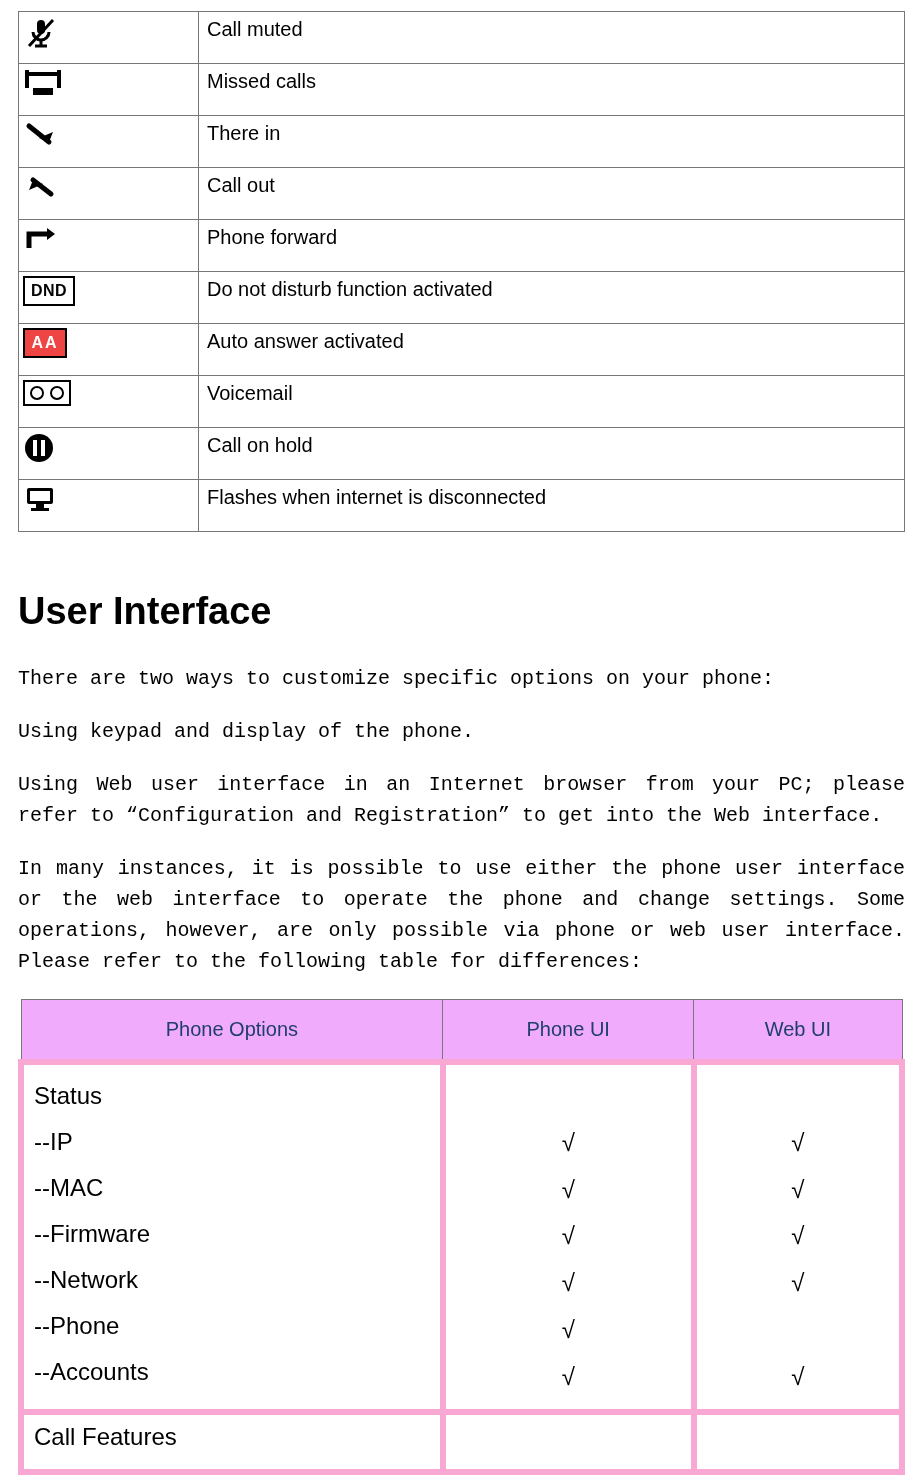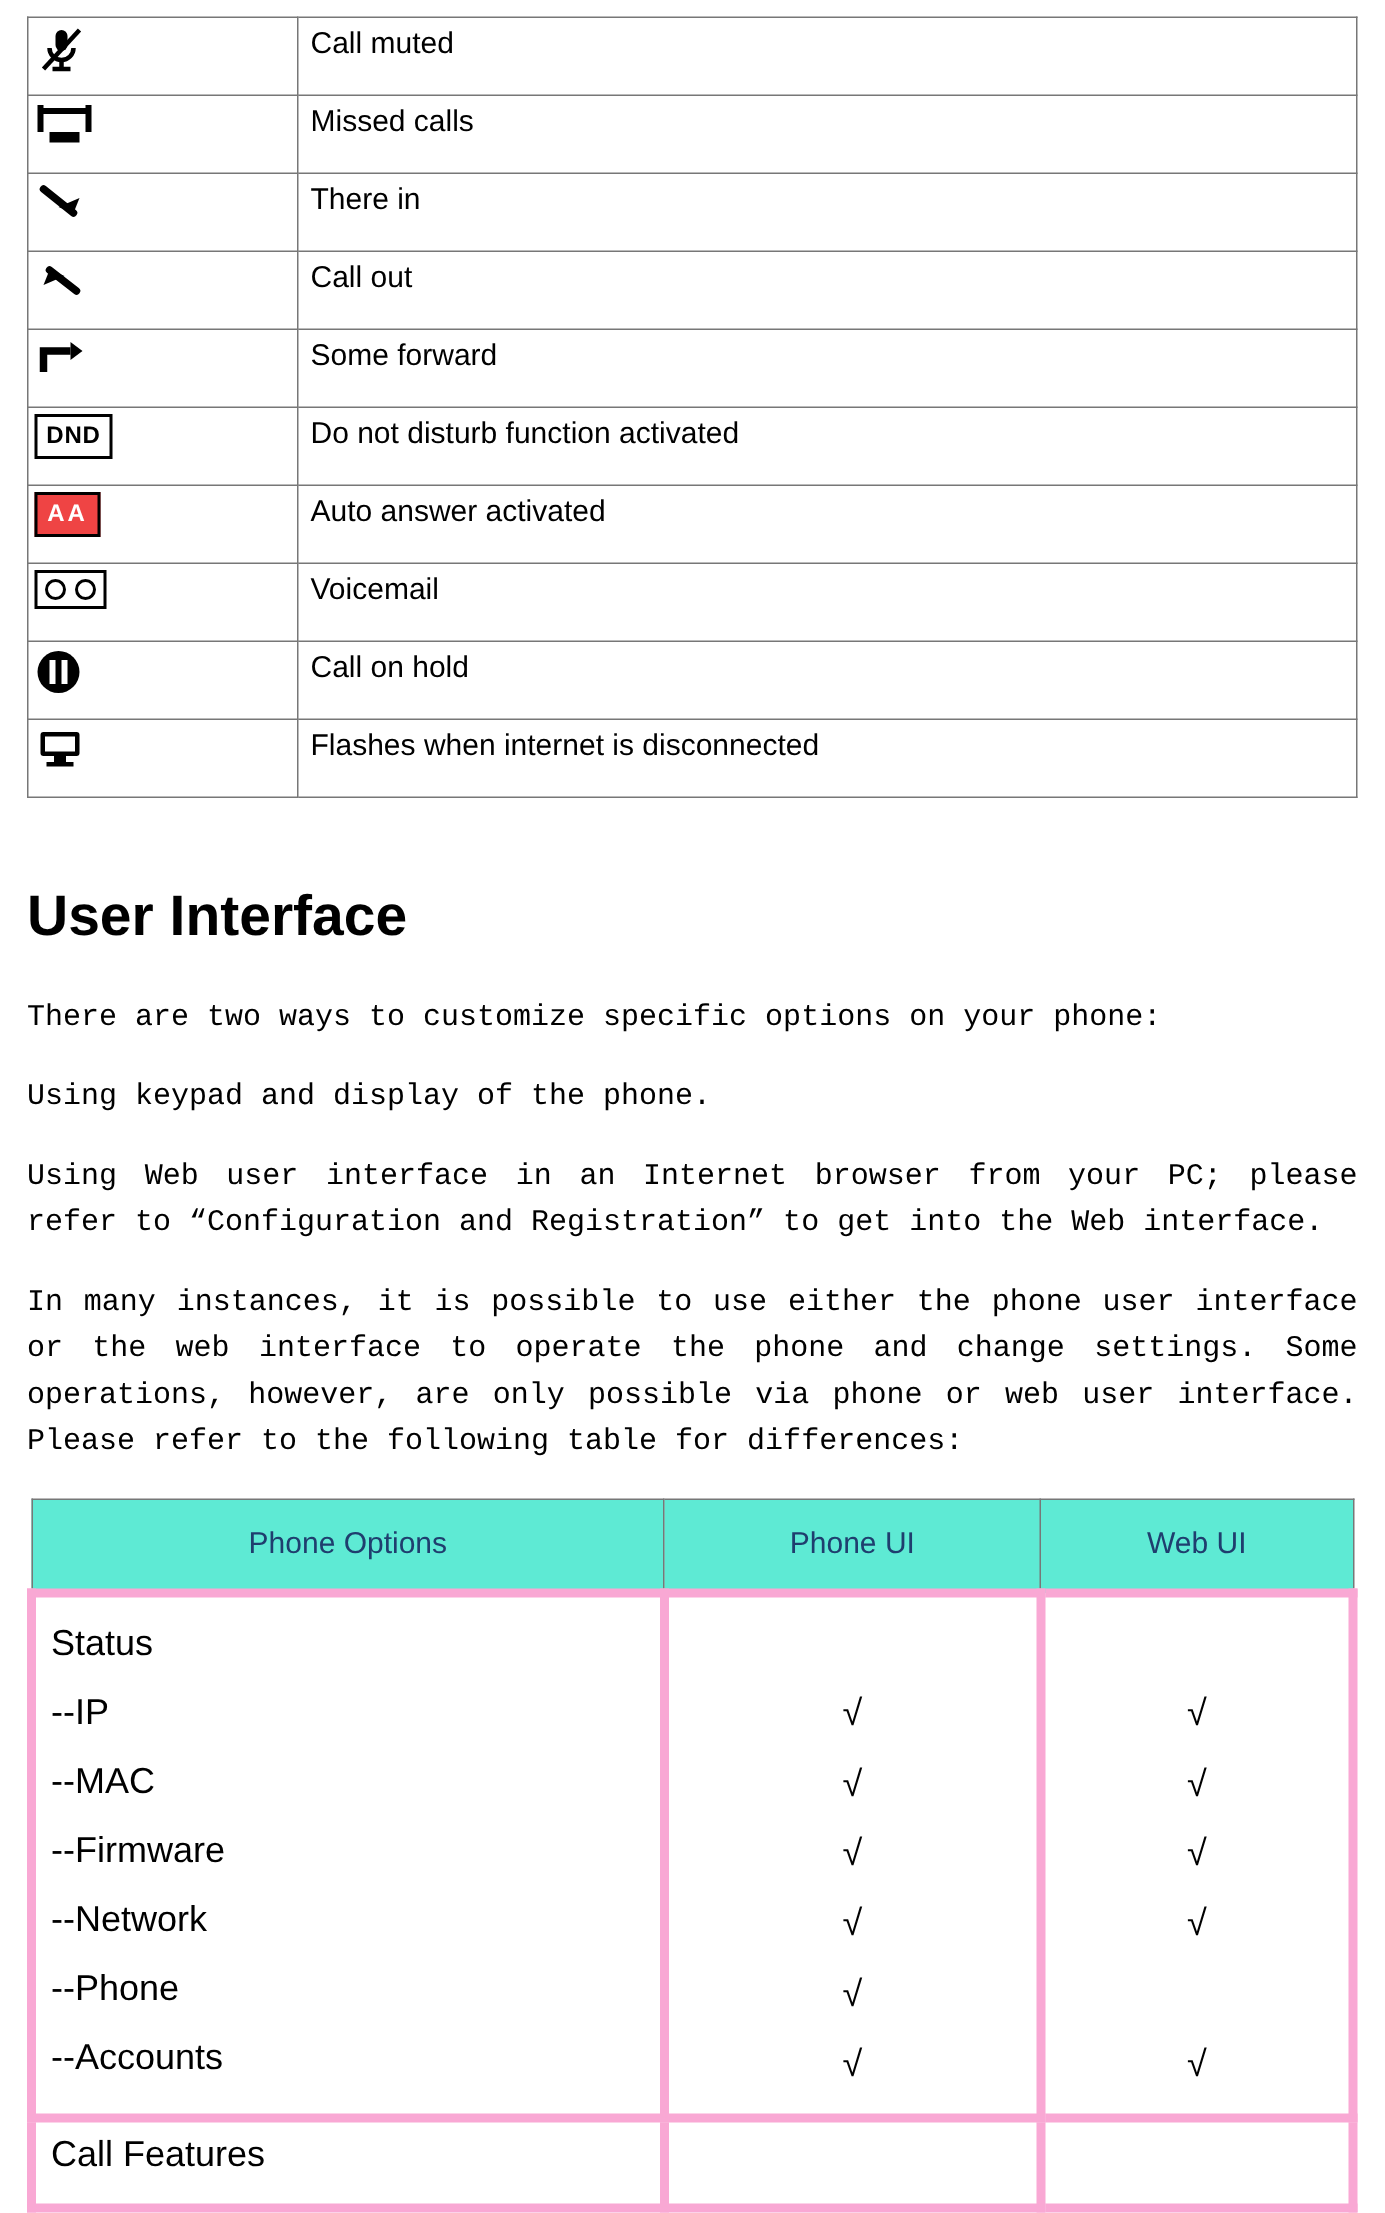--- a/index.html
+++ b/index.html
@@ -45,21 +45,21 @@
     margin: 0 0 22px 0;
     text-align: justify;
     font-family: Liberation Mono, monospace;
   }
   table.opts-table {
     width: 100%;
     border-collapse: collapse;
     margin-top: 6px;
   }
   table.opts-table th {
-    background: #5eead4;
+    background: #f0abfc;
     color: #1f3e6e;
     font-weight: normal;
     font-size: 20px;
     border: 1px solid #777;
     padding: 18px 8px;
     text-align: center;
   }
   table.opts-table td {
     border: 6px solid #f9a8d4;
     font-size: 24px;
@@ -157,21 +157,21 @@
       </tr>
       <tr>
         <td class="icon-cell">
           <span class="icon-box">
             <svg width="36" height="30" viewBox="0 0 36 30">
               <polyline points="6,24 6,10 24,10" stroke="#000" stroke-width="5" fill="none"></polyline>
               <polygon points="24,4 24,16 32,10" fill="#000"></polygon>
             </svg>
           </span>
         </td>
-        <td>Some forward</td>
+        <td>Phone forward</td>
       </tr>
       <tr>
         <td class="icon-cell">
           <span class="dnd-box">DND</span>
         </td>
         <td>Do not disturb function activated</td>
       </tr>
       <tr>
         <td class="icon-cell">
           <span class="aa-box">AA</span>

